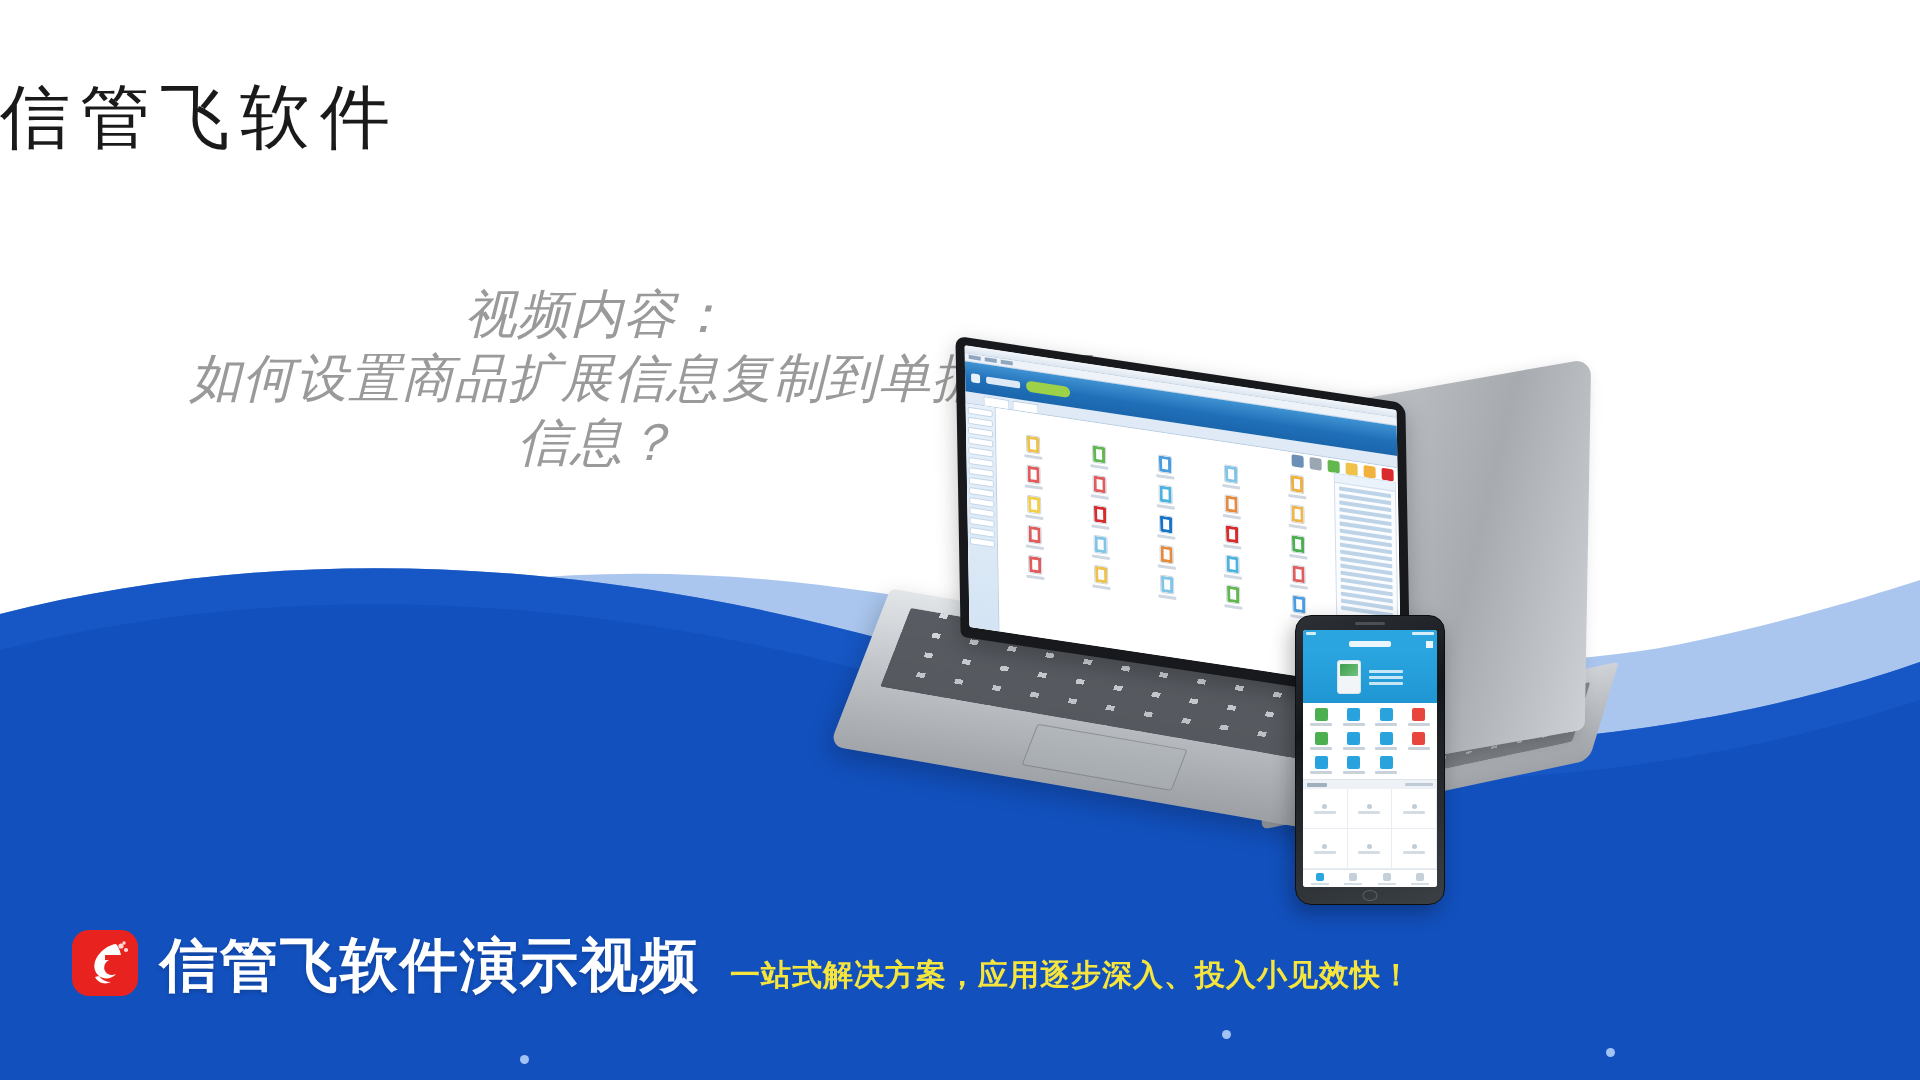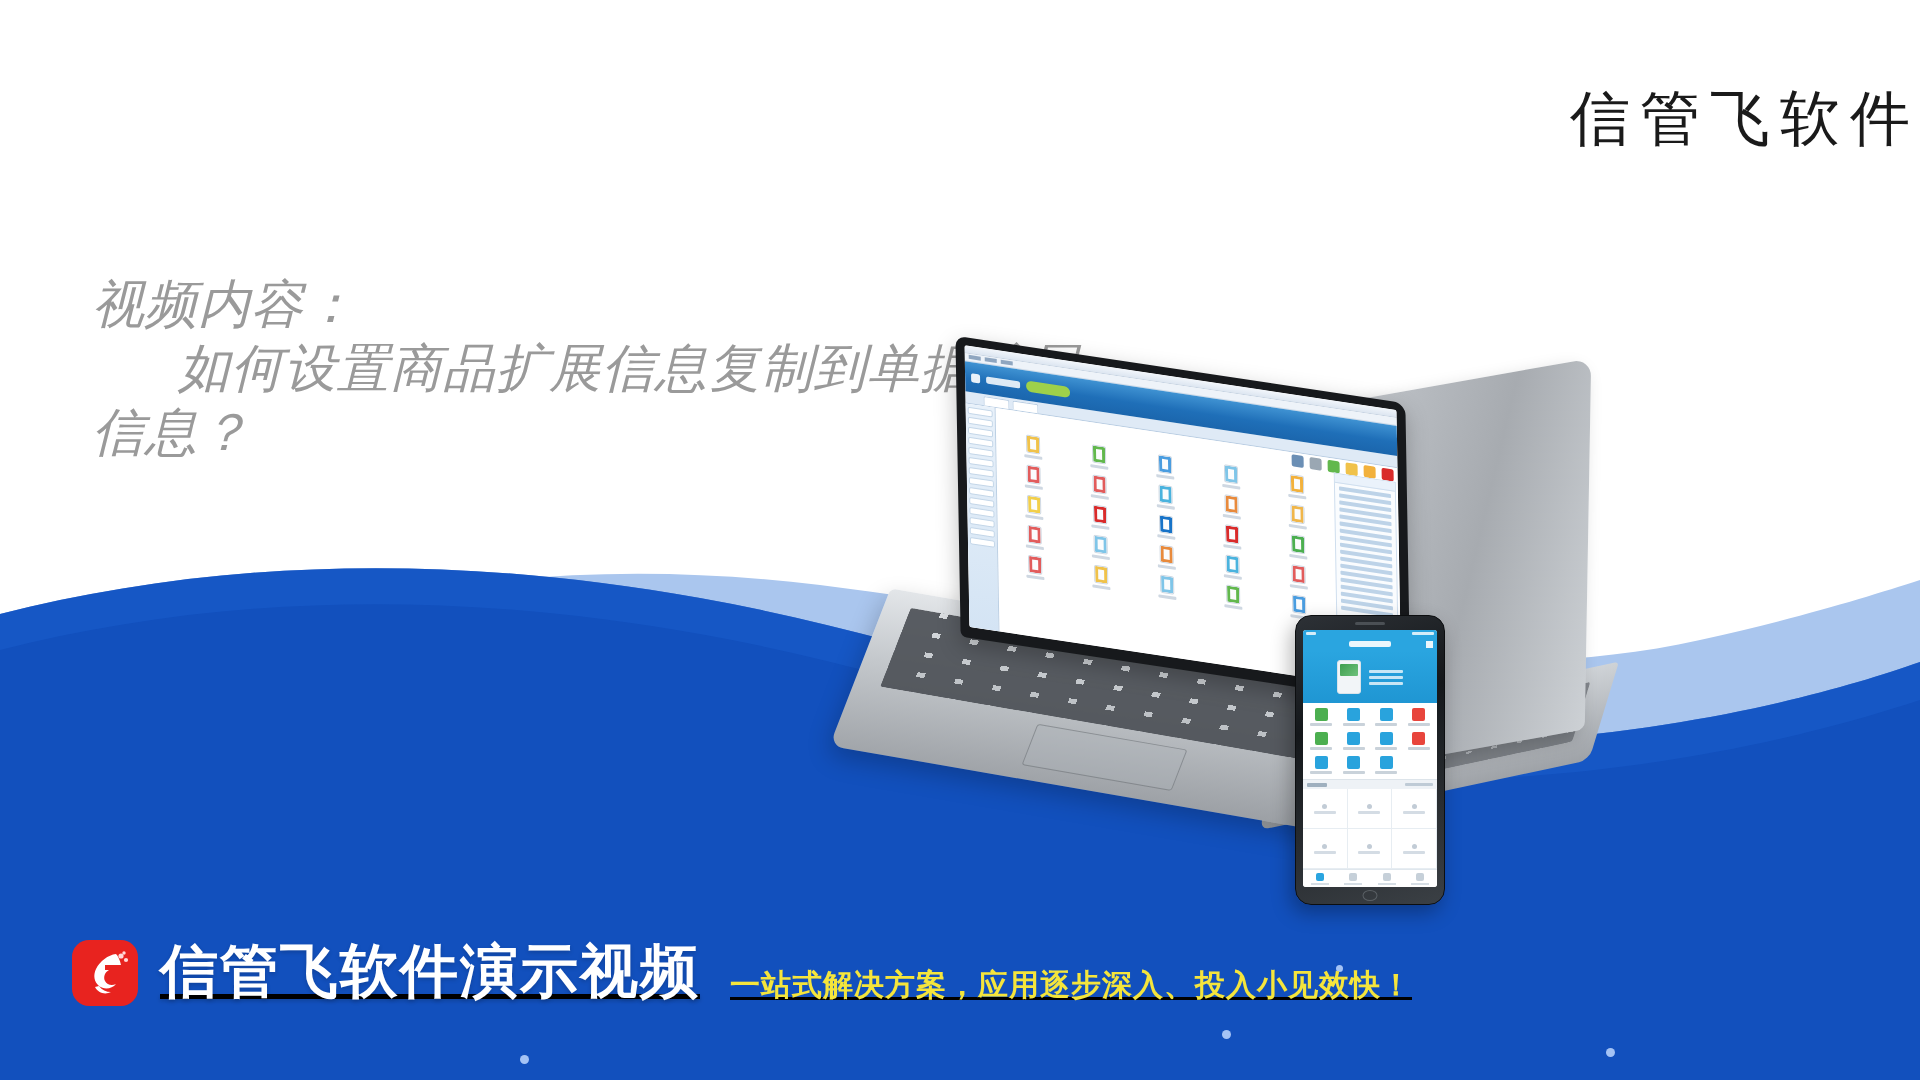--- a/index.html
+++ b/index.html
@@ -18,53 +18,53 @@
     overflow:hidden;
   }
 
   
   .wave-layer{ position:absolute; left:0; top:0; width:1920px; height:1080px; }
 
   
   #title{
     position:absolute;
     top:78px; left:0; width:1920px;
-    text-align:right;
+    text-align:left;
     font-family:"Liberation Serif","DejaVu Serif",serif;
-    font-size:60px;
+    font-size:70px;
     line-height:1.15;
     letter-spacing:10px;
     color:#1a1a1a;
     white-space:nowrap;
-    margin-top:7px;
   }
 
   
   #content{
     position:absolute;
-    left:92px; top:272px;
+    left:92px; top:282px;
     width:1010px;
+    text-align:center;
   }
   .copy-line{
     font-family:"Liberation Sans","DejaVu Sans",sans-serif;
     font-style:italic;
     font-weight:400;
     font-size:52px;
     line-height:64px;
     letter-spacing:1px;
     color:#9a9a9a;
     white-space:nowrap;
   }
   .copy-line.indent{ padding-left:86px; }
 
   
   #brand{
     position:absolute;
-    left:72px; bottom:74px;
-    display:flex; align-items:flex-start;text-decoration:underline;
+    left:72px; bottom:84px;
+    display:flex; align-items:flex-end;
   }
   #brand-logo{
     width:66px; height:66px;
     border-radius:17px;
     background:#e8231f;
     position:relative;
     flex:0 0 auto;
     overflow:hidden;
   }
   #brand-logo svg{ position:absolute; left:0; top:0; }

